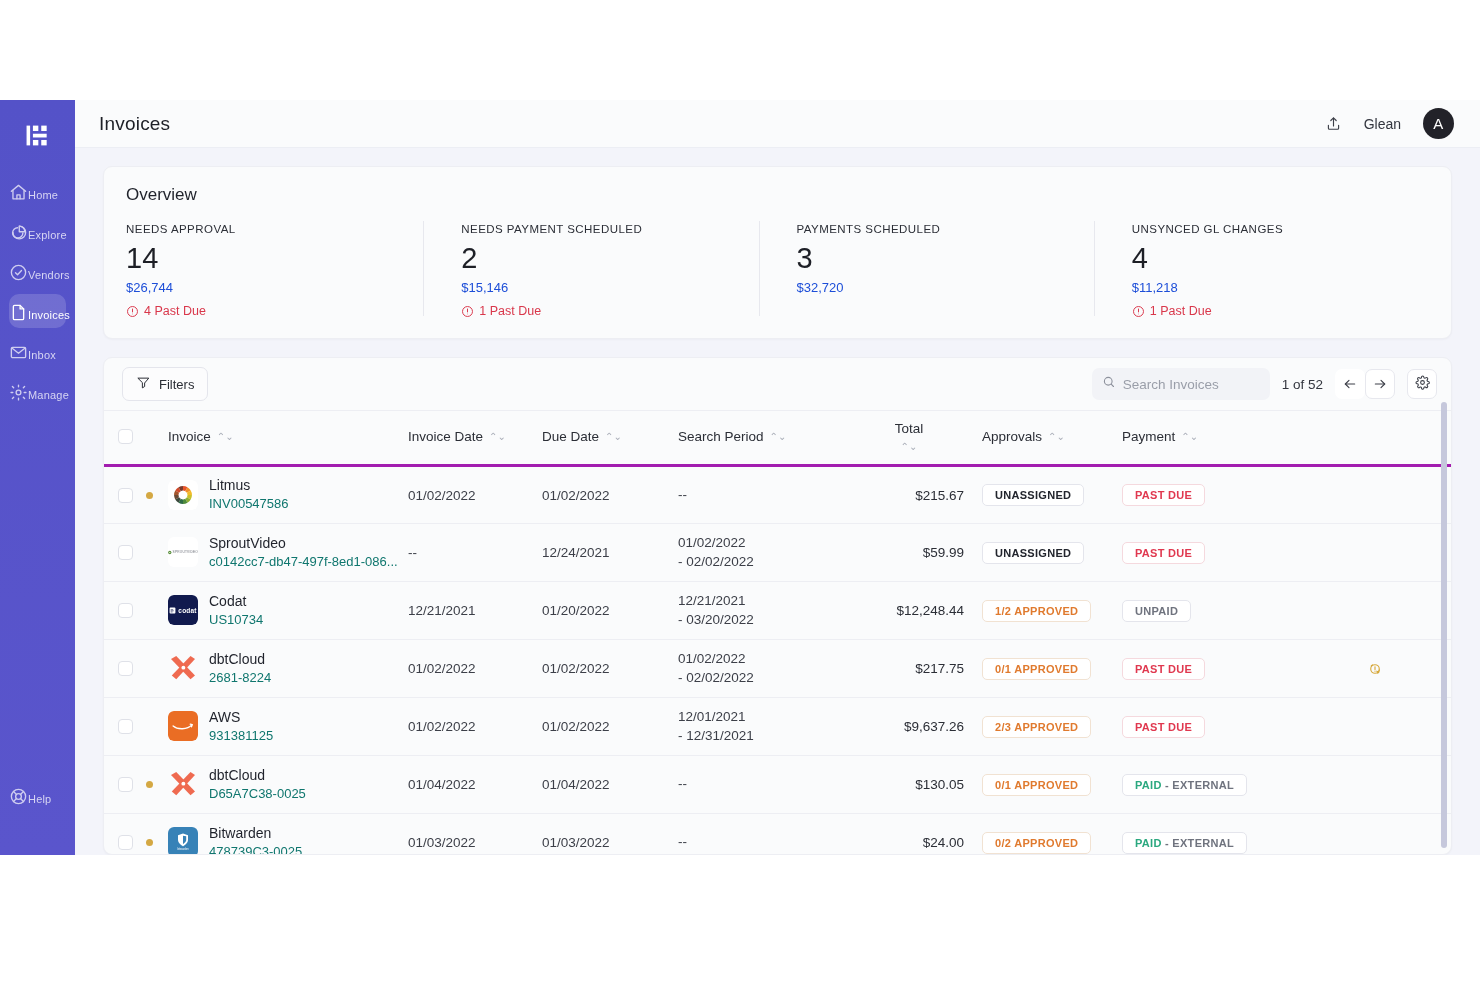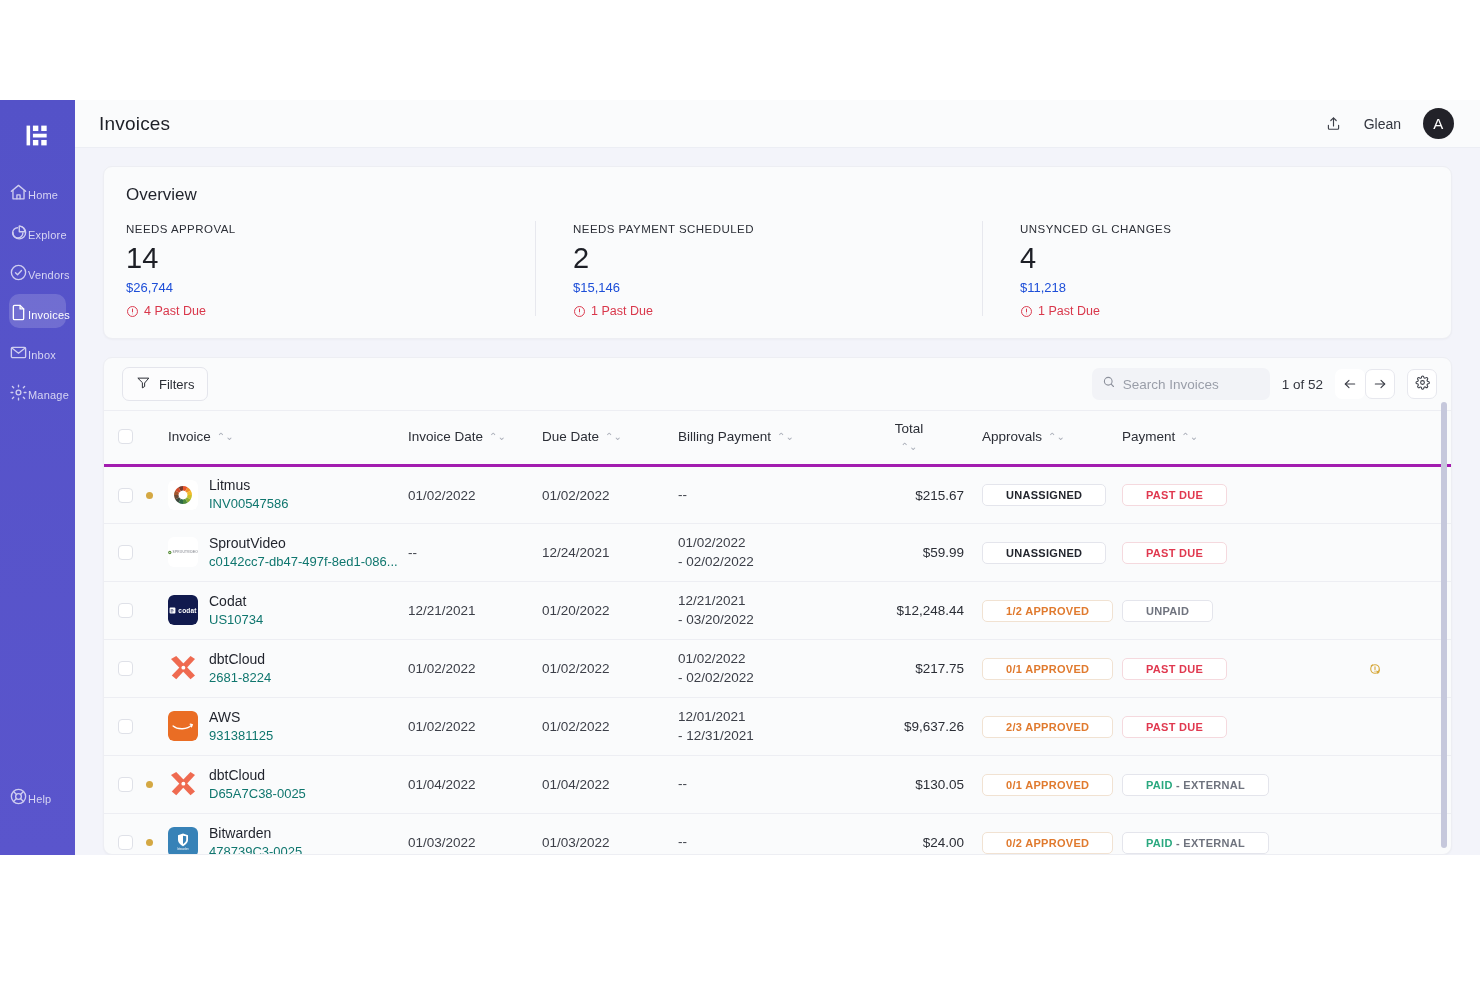--- a/index.html
+++ b/index.html
@@ -182,21 +182,21 @@
   .vendor-name { font-size: 14px; color:#1f222b; font-weight:500; line-height:1.35; }
   .vendor-sub { font-size: 13px; color:#0f766e; line-height:1.4; white-space:nowrap; overflow:hidden; text-overflow:ellipsis;}
   .twoline { line-height: 1.35; }
   .twoline div { white-space: nowrap; }
   .amount { text-align:right; font-size: 13.5px; color:#2b2e36; }
 
   .chip {
     display:inline-block;
     border:1px solid #e4e5ec;
     border-radius: 5px;
-    padding: 4px 23px;
+    padding: 4px 12px;
     font-size: 11px; font-weight:600;
     letter-spacing:.3px;
     white-space:nowrap;
     background:#fff;
   }
   .chip.unassigned { color:#22252d; }
   .chip.approved { color:#e07a2e; border-color:#f1e2d2; }
   .chip.pastdue { color:#e0384f; border-color:#f5d9de; }
   .chip.unpaid { color:#6f737e; }
   .chip.paid b { color:#2aa87f; font-weight:600; }
@@ -345,20 +345,25 @@
             <div class="stat-due">
               <svg width="13" height="13" viewBox="0 0 24 24" fill="none" stroke="currentColor" stroke-width="1.8">
                   <circle cx="12" cy="12" r="9.2"></circle>
                   <path d="M12 7.4v5.4" stroke-linecap="round"></path>
                   <circle cx="12" cy="16.4" r=".9" fill="currentColor" stroke="none"></circle>
                 </svg>
               <span>1 Past Due</span>
             </div>
           </div>
 
+          <div class="stat">
+            <div class="stat-label">PAYMENTS SCHEDULED</div>
+            <div class="stat-value">3</div>
+            <div class="stat-amount">$32,720</div>
+          </div>
 
           <div class="stat">
             <div class="stat-label">UNSYNCED GL CHANGES</div>
             <div class="stat-value">4</div>
             <div class="stat-amount">$11,218</div>
             <div class="stat-due">
               <svg width="13" height="13" viewBox="0 0 24 24" fill="none" stroke="currentColor" stroke-width="1.8">
                   <circle cx="12" cy="12" r="9.2"></circle>
                   <path d="M12 7.4v5.4" stroke-linecap="round"></path>
                   <circle cx="12" cy="16.4" r=".9" fill="currentColor" stroke="none"></circle>
@@ -455,21 +460,21 @@
                 </div>
               </th>
               <th>
                 <div class="thwrap">
                   <span>Due Date</span>
                   <span class="sorticon">⌃⌄</span>
                 </div>
               </th>
               <th>
                 <div class="thwrap">
-                  <span>Billing Payment</span>
+                  <span>Search Period</span>
                   <span class="sorticon">⌃⌄</span>
                 </div>
               </th>
               <th class="num">
                 <div class="thwrap">
                   <span>Total</span>
                   <span class="sorticon">⌃⌄</span>
                 </div>
               </th>
               <th style="padding-left:18px">

